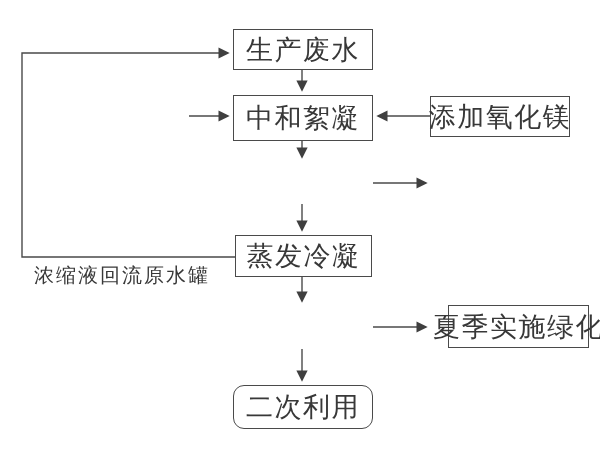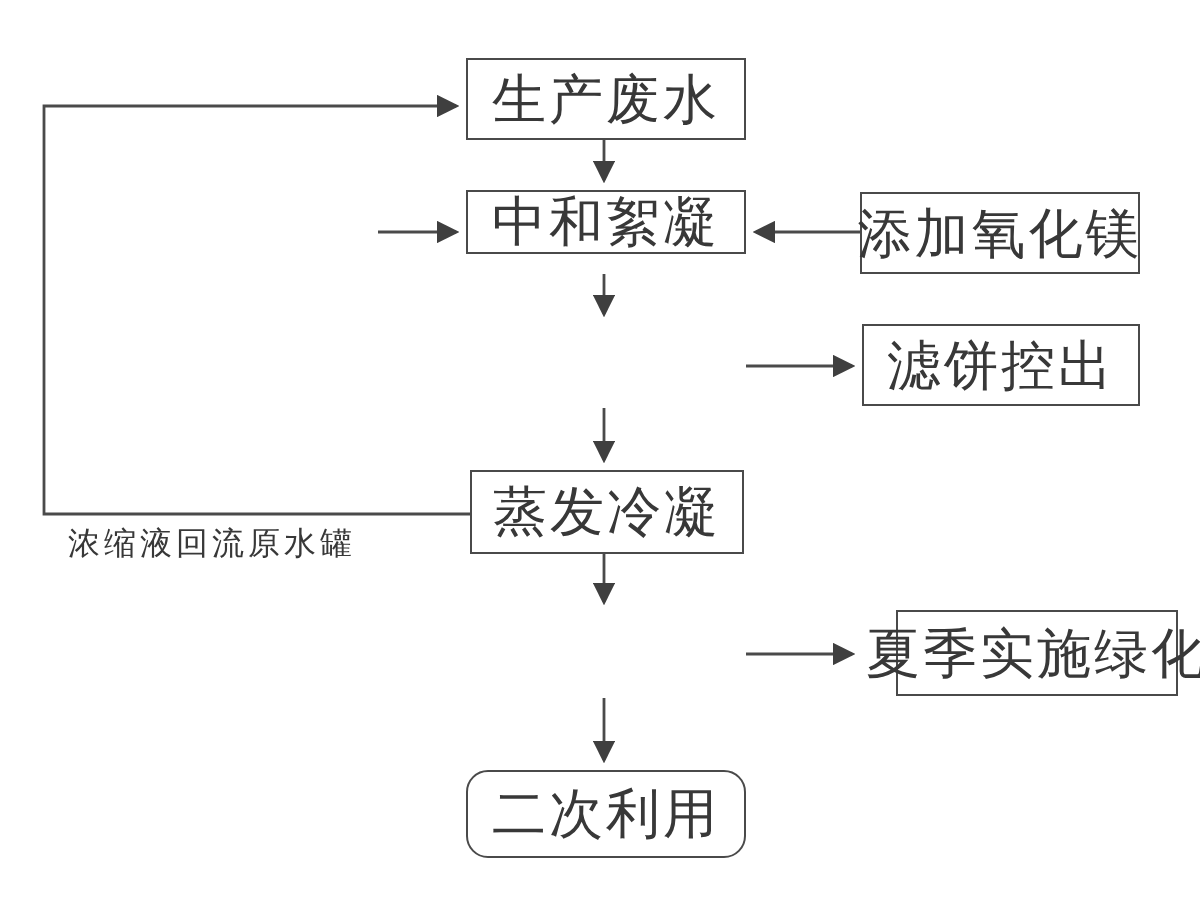--- a/index.html
+++ b/index.html
@@ -32,21 +32,21 @@
     align-items: center;
     justify-content: center;
     color: #383838;
     font-size: 27px;
     letter-spacing: 1.5px;
     white-space: nowrap;
   }
   .edge-label {
     position: absolute;
     color: #383838;
-    font-size: 16px;
+    font-size: 20px;
     letter-spacing: 2px;
     white-space: nowrap;
   }
 </style>
 </head>
 <body>
 
 <div class="canvas">
 
   <svg class="arrow-layer" width="600" height="460" viewBox="0 0 600 460" xmlns="http://www.w3.org/2000/svg">
@@ -65,26 +65,25 @@
       <path d="M430,116 L378,116" marker-end="url(#arrowhead)"></path>
       <path d="M373,183 L426,183" marker-end="url(#arrowhead)"></path>
       <path d="M373,327 L426,327" marker-end="url(#arrowhead)"></path>
       <path d="M235,257 L22,257 L22,53 L228,53" marker-end="url(#arrowhead)"></path>
     </g>
   </svg>
 
   <div class="node" style="left:233px; top:29px;  width:140px; height:41px;">生产废水</div>
 
 
-  <div class="node" style="left:233px; top:95px;  width:140px; height:32px;">中和絮凝</div>
+  <div class="node" style="left:233px; top:95px;  width:140px; height:46px;">中和絮凝</div>
 
   <div class="node" style="left:430px; top:96px;  width:140px; height:41px;">添加氧化镁</div>
 
 
-  <div class="node" style="left:431px; top:162px; width:139px; height:41px;">滤饼控出</div>
 
   <div class="node" style="left:235px; top:235px; width:137px; height:42px;">蒸发冷凝</div>
 
 
   <div class="node" style="left:431px; top:305px; width:141px; height:43px;margin-left:17px;">夏季实施绿化</div>
 
   <div class="node" style="left:233px; top:385px; width:140px; height:44px;border-radius:11px;">二次利用</div>
 
   <div class="edge-label" style="left:34px; top:262px;">浓缩液回流原水罐</div>
 

